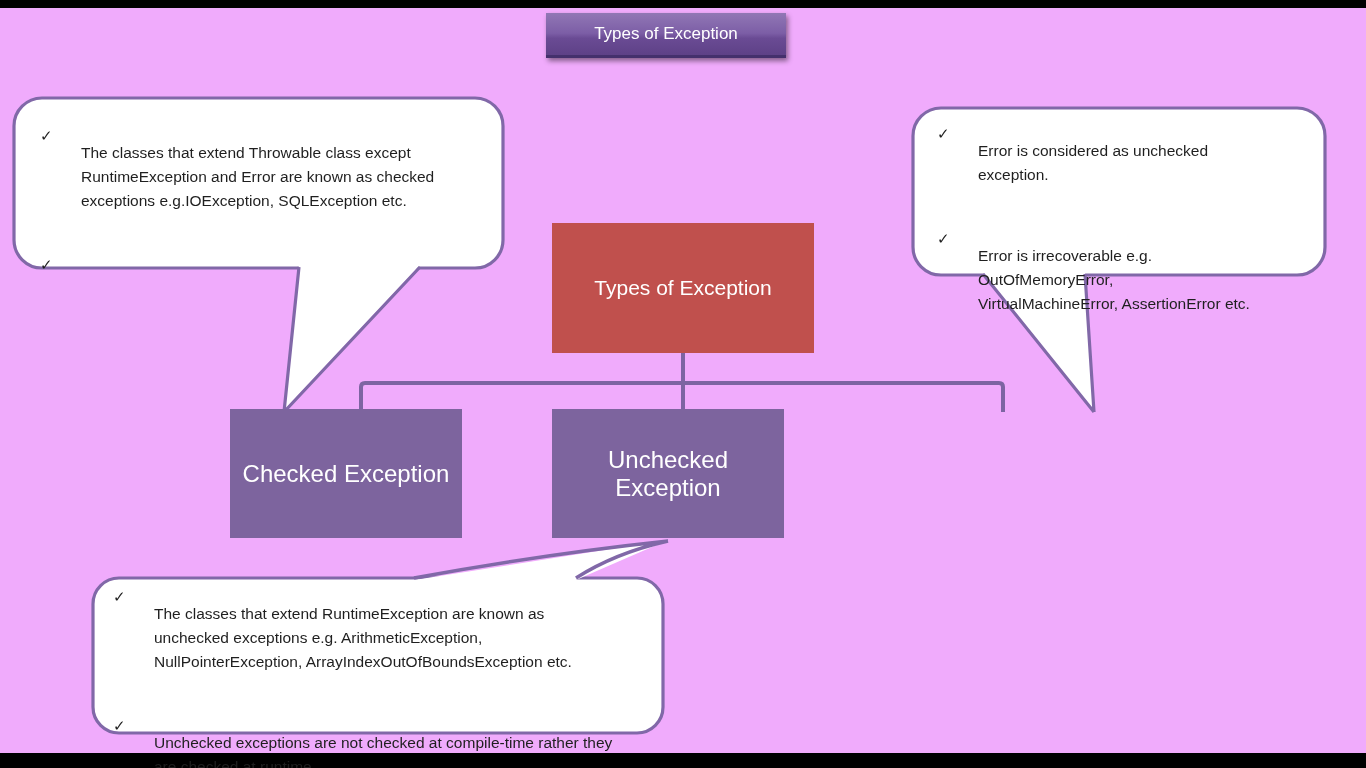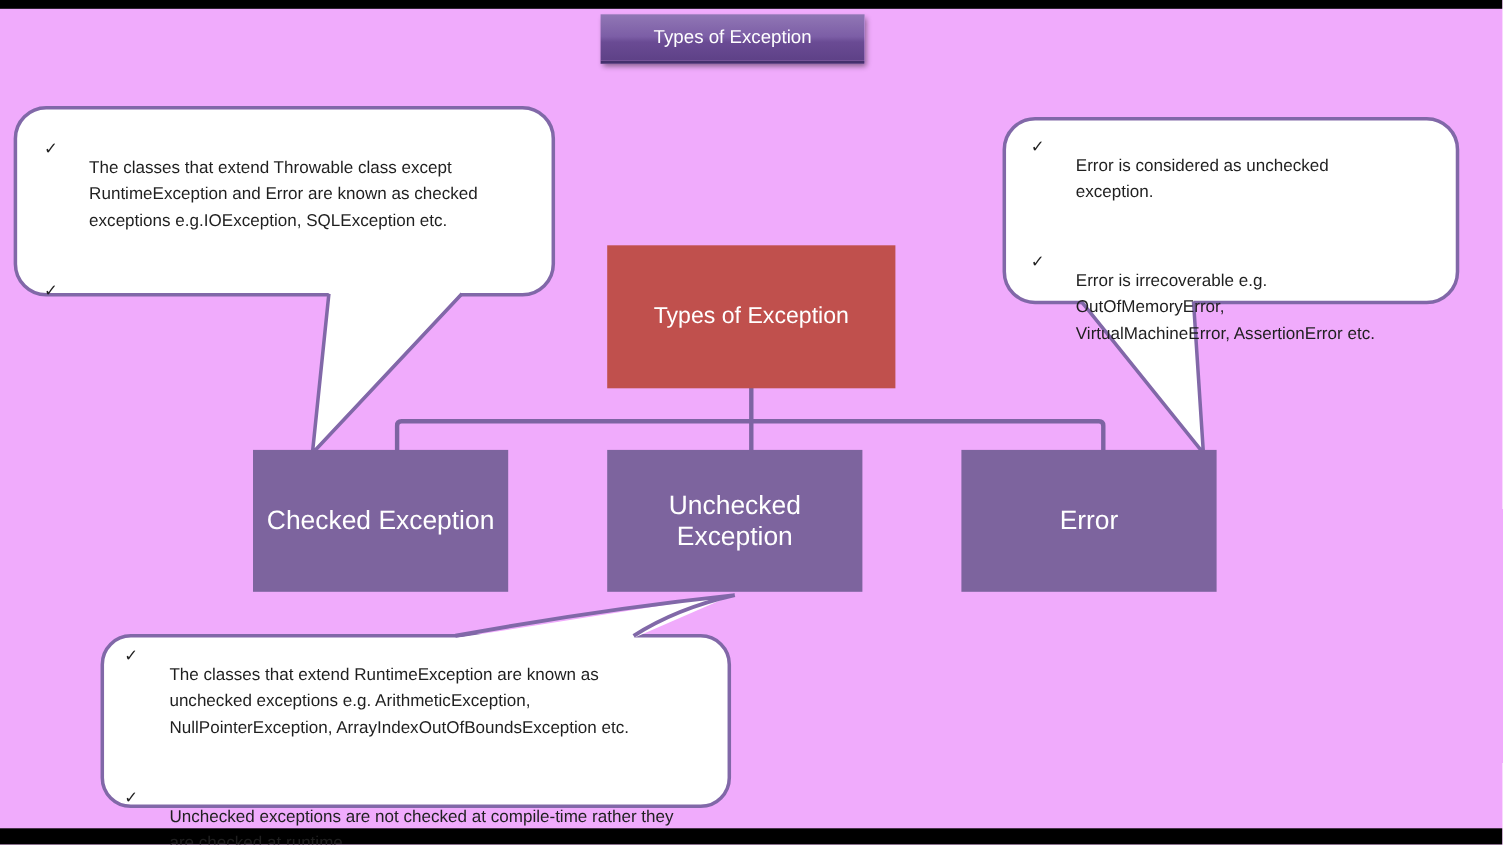--- a/index.html
+++ b/index.html
@@ -92,23 +92,20 @@
 
   <div class="node" id="root-box">
     <span>Types of Exception</span>
   </div>
   <div class="node child" id="checked-box">
     <span>Checked Exception</span>
   </div>
   <div class="node child" id="unchecked-box">
     <span>Unchecked Exception</span>
   </div>
-  <div class="node child" id="error-box">
-    <span>Error</span>
-  </div>
 
   <div class="callout-text" id="checked-callout-text">
     <div class="callout-item">
       <span class="check">✓</span>
       <p>The classes that extend Throwable class except RuntimeException and Error are known as checked exceptions e.g.IOException, SQLException etc.</p>
     </div>
     <div class="callout-item">
       <span class="check">✓</span>
     </div>
   </div>

